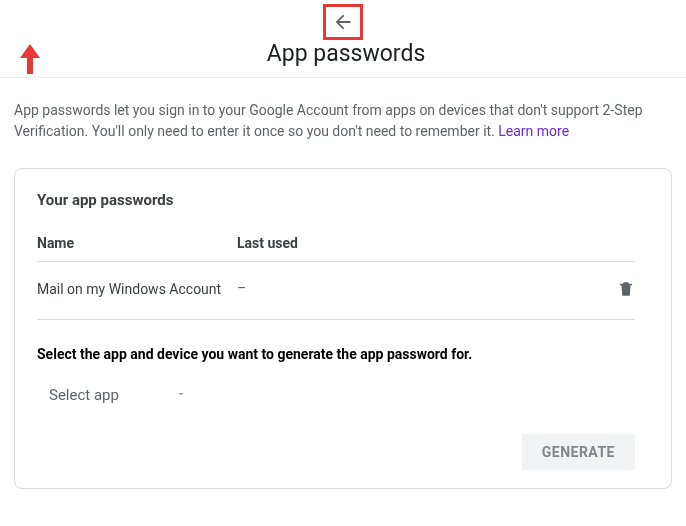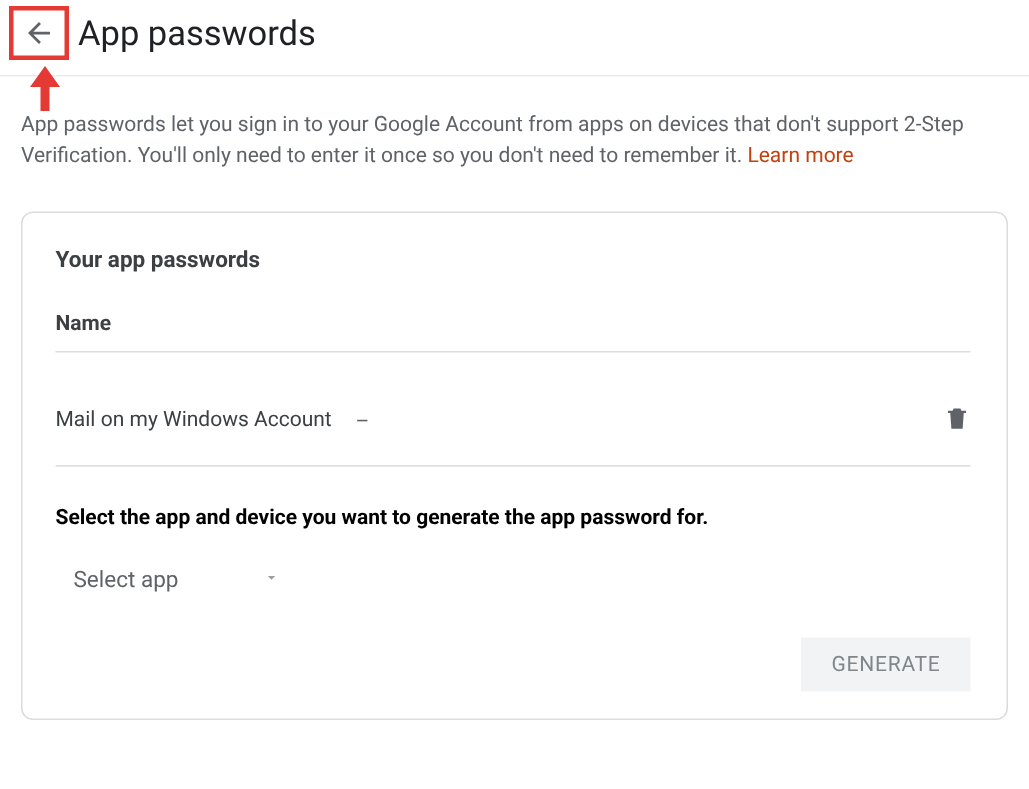--- a/index.html
+++ b/index.html
@@ -9,20 +9,21 @@
       background: #fff;
       width: 686px;
       height: 526px;
       overflow: hidden;
     }
     .header {
       display: flex;
       align-items: center;
       padding: 4px 0 10px 6px;
       border-bottom: 1px solid #e8eaed;
+      flex-direction: column;
     }
     .back-box {
       border: 3px solid #e53935;
       width: 40px;
       height: 36px;
       display: flex;
       align-items: center;
       justify-content: center;
       position: relative;
       margin-right: 6px;
@@ -38,40 +39,38 @@
       font-weight: 400;
       color: #202124;
     }
     .desc {
       padding: 22px 14px 8px 14px;
       font-size: 14px;
       color: #5f6368;
       line-height: 1.5;
     }
     .learn-more {
-      color: #c2410c;
+      color: #6d28d9;
       cursor: pointer;
       text-decoration: none;
     }
     .card {
       margin: 18px 14px 0 14px;
       border: 1px solid #dadce0;
       border-radius: 8px;
-      padding: 22px 24px 18px 22px;
+      padding: 22px 36px 18px 22px;
     }
     .card-title {
       font-size: 15px;
       font-weight: 700;
       color: #3c4043;
       margin-bottom: 26px;
     }
     .table-head, .table-row {
       display: flex;
-      align-items: center;
-      margin-top: 17px;
     }
     .table-head {
       border-bottom: 1px solid #dadce0;
       padding-bottom: 10px;
     }
     .col-name { width: 200px; font-size: 14px; }
     .col-created { width: 180px; font-size: 14px; }
     .col-lastused { flex: 1; font-size: 14px; }
     .col-action { width: 40px; display:flex; justify-content:flex-end; }
     .table-head .col-name,
@@ -110,21 +109,21 @@
       display: flex;
       justify-content: flex-end;
       margin-top: 26px;
     }
     .generate-btn {
       background: #f1f3f4;
       color: #80868b;
       border: none;
       padding: 10px 20px;
       font-size: 14px;
-      font-weight: 400;
+      font-weight: 700;
       letter-spacing: 0.5px;
       cursor: pointer;
       font-family: inherit;
     }
   </style>
 </head>
 <body>
 
 <div class="header">
   <div class="back-box">
@@ -143,20 +142,21 @@
 
 <div class="desc">
   <span>App passwords let you sign in to your Google Account from apps on devices that don't support 2-Step Verification. You'll only need to enter it once so you don't need to remember it. </span><a class="learn-more">Learn more</a>
 </div>
 
 <div class="card">
   <div class="card-title">Your app passwords</div>
 
   <div class="table-head">
     <div class="col-name">Name</div>
+    <div class="col-lastused">Last used</div>
     <div class="col-action"></div>
   </div>
 
   <div class="table-row">
     <div class="col-name">Mail on my Windows Account</div>
     <div class="col-lastused">–</div>
     <div class="col-action">
       <span class="trash">
         <svg width="18" height="18" viewBox="0 0 24 24">
             <path d="M6 7h12l-1 14H7L6 7zm3-4h6l1 2h4v2H4V5h4l1-2z"></path>

